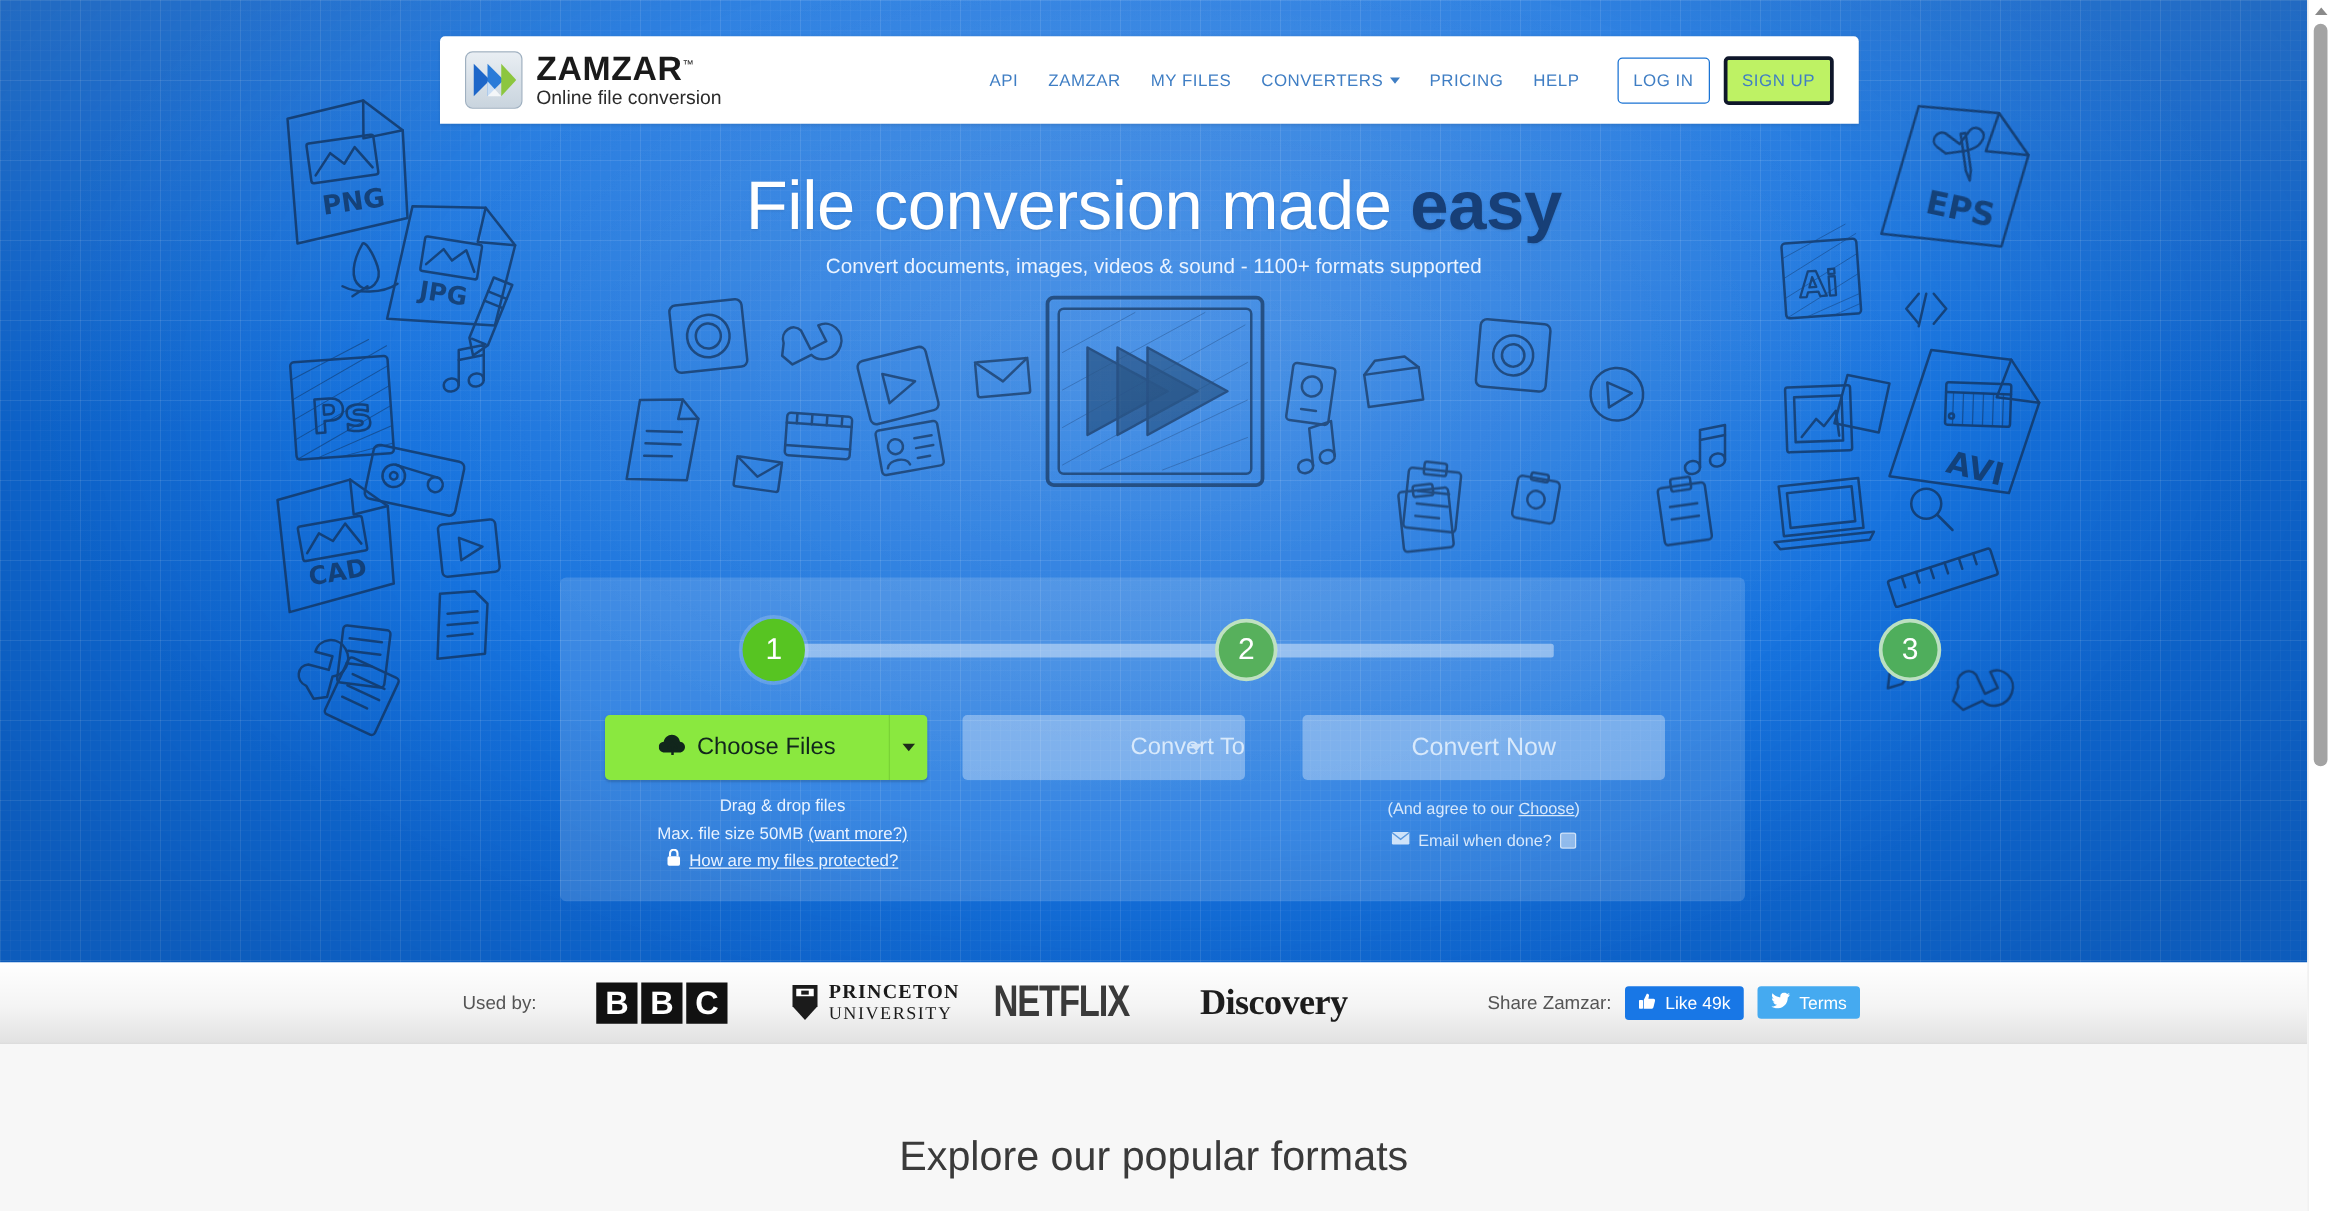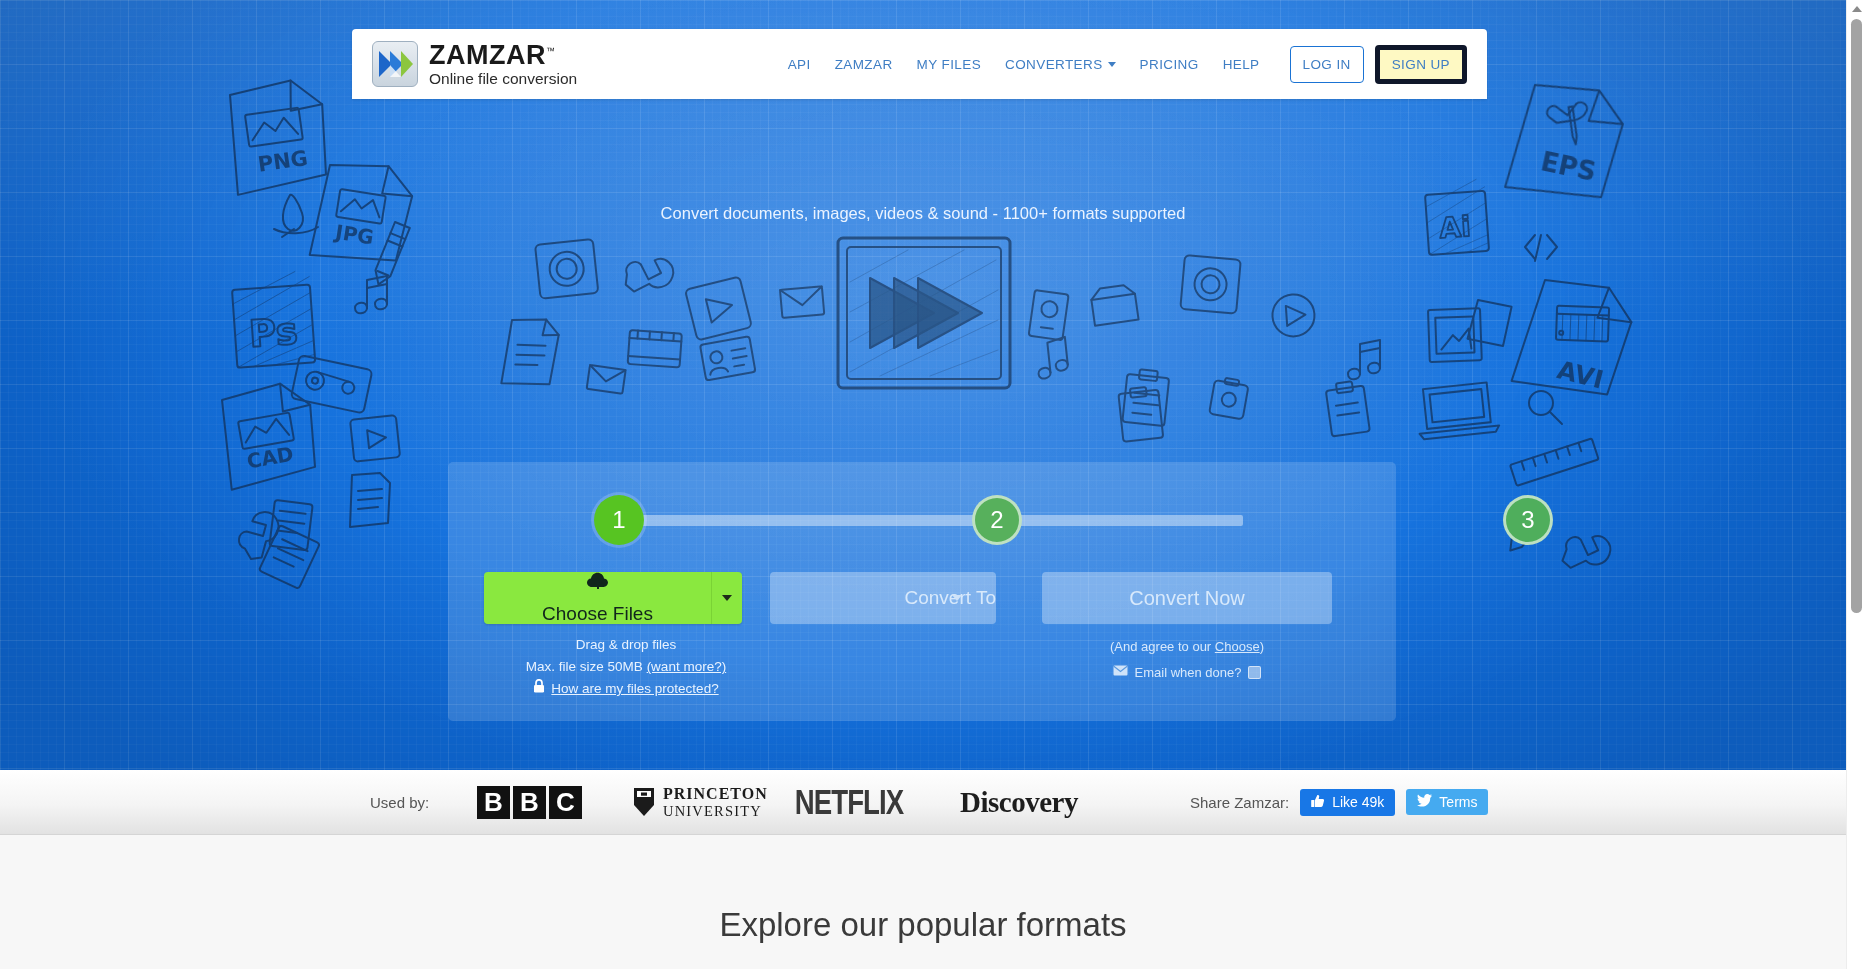--- a/index.html
+++ b/index.html
@@ -89,22 +89,22 @@
     display:inline-flex; align-items:center; justify-content:center;
     height:37px; padding:0 22px;
     border:1px solid #1a73d4; border-radius:4px;
     color:#1a73d4; font-size:13px; letter-spacing:0.6px;
     background:#fff; text-decoration:none; cursor:pointer;
   }
   .btn-signup {
     margin-left:11px; margin-right:20px;
     display:inline-flex; align-items:center; justify-content:center;
     height:39px; padding:0 24px;
-    border:5px solid #0f172a; border-radius:4px;
-    background:#fef9c3; color:#fff; font-size:13px; letter-spacing:0.6px;
+    border:3px solid #0f172a; border-radius:4px;
+    background:#bef264; color:#fff; font-size:13px; letter-spacing:0.6px;
     text-decoration:none; cursor:pointer;
   }
 
   
   .hero-title {
     position:absolute; top:132px; left:0; width:1846px;
     text-align:center;
     font-size:55px; color:#ffffff; font-weight:300;
     letter-spacing:-0.3px;
     text-shadow:0 1px 2px rgba(0,0,0,0.12);
@@ -152,21 +152,20 @@
     display:flex; height:52px;
     border-radius:4px; overflow:hidden;
     box-shadow:0 1px 2px rgba(0,0,0,0.18);
   }
   .choose-btn {
     width:228px; height:52px;
     background:#8ae83f;
     display:flex; align-items:center; justify-content:center; gap:9px;
     color:#11261c; font-size:19px; cursor:pointer;
     border-right:1px solid #7ad335;
-    flex-direction:column;
   }
   .choose-arrow {
     width:30px; height:52px; background:#8ae83f;
     display:flex; align-items:center; justify-content:center; cursor:pointer;
   }
   .tri-down {
     width:0;height:0;border-left:5px solid transparent;border-right:5px solid transparent;
     border-top:6px solid #1e2b1a;
   }
   .convert-to {
@@ -586,20 +585,21 @@
         <a href="#">ZAMZAR</a>
         <a href="#">MY FILES</a>
         <a href="#"><span>CONVERTERS</span><i class="caret-down"></i></a>
         <a href="#">PRICING</a>
         <a href="#">HELP</a>
         <a href="#" class="btn-login">LOG IN</a>
         <a href="#" class="btn-signup">SIGN UP</a>
       </nav>
     </div>
 
+    <h1 class="hero-title"><span>File conversion made </span><b>easy</b></h1>
     <div class="hero-sub">Convert documents, images, videos &amp; sound - 1100+ formats supported</div>
 
     <div class="widget">
 
       <div class="steps">
         <div class="track"></div>
         <div class="step step-1">1</div>
         <div class="step step-2">2</div>
         <div class="step step-3">3</div>
       </div>

